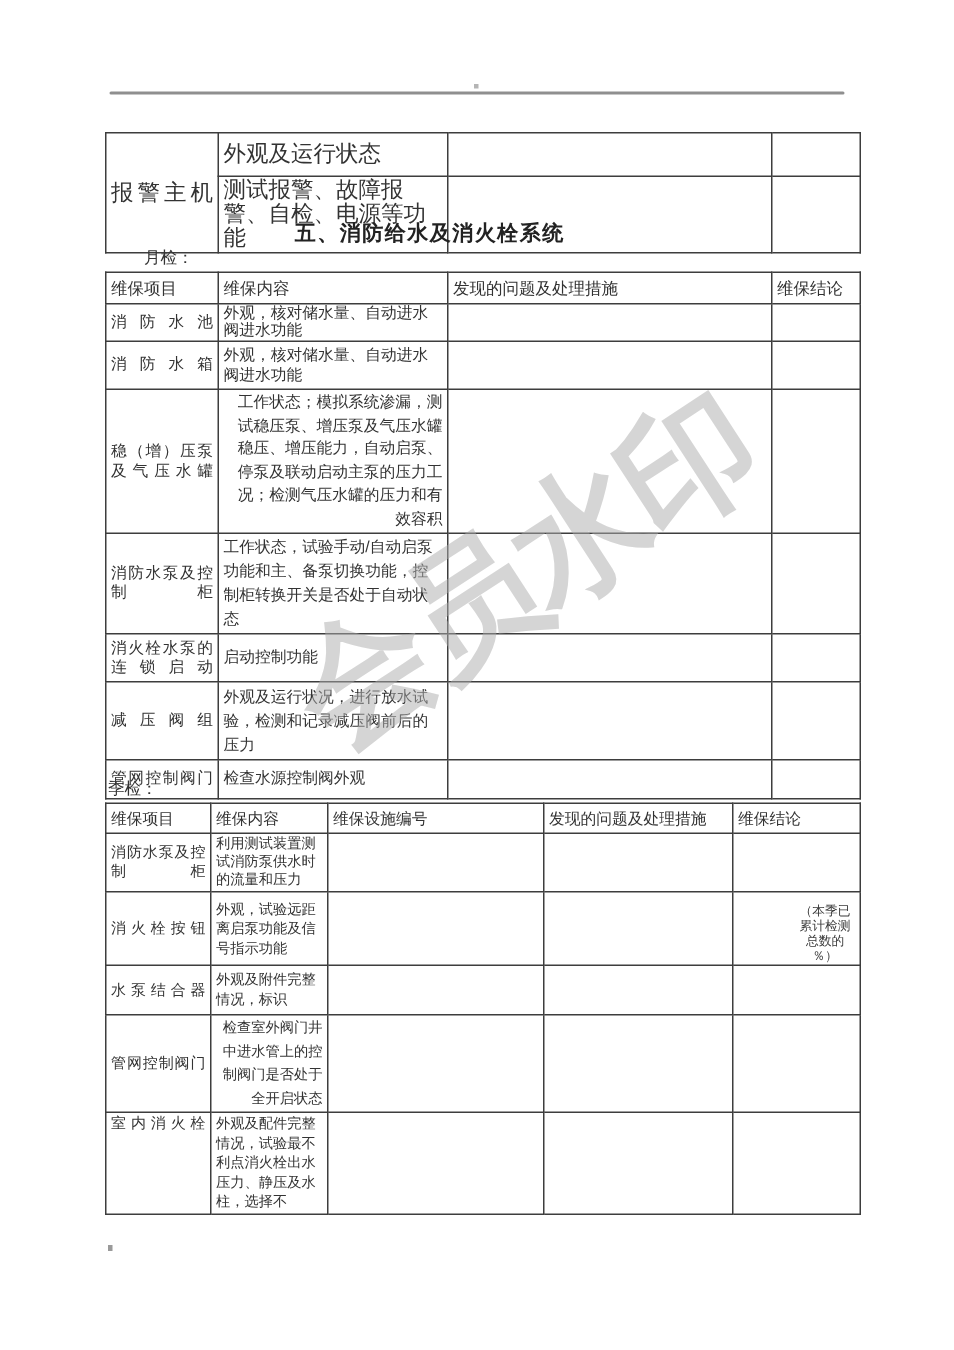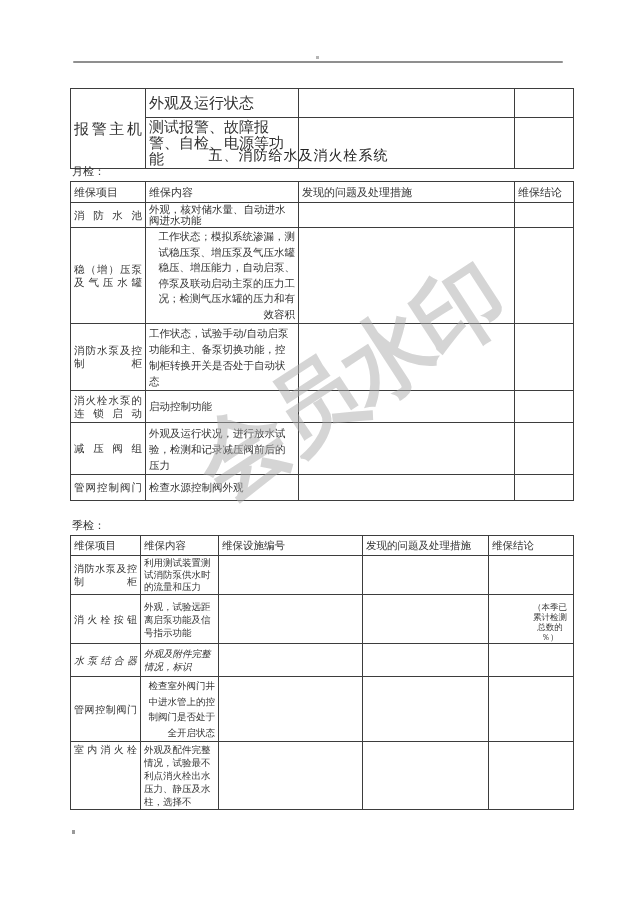--- a/index.html
+++ b/index.html
@@ -44,25 +44,25 @@
   .lh11{line-height:11px;}
   .lh12{line-height:12px;margin-left:16px;}
   .lh13{line-height:13px;}
   .lh15{line-height:15.5px;text-align:right;}
   .lh16{line-height:16px;}
 
   .vbottom{vertical-align:bottom;padding-left:41px;}
   .concl-small{font-size:8.5px;line-height:10px;display:block;text-align:center;color:#3a3a3a;}
 
   .section-title{
-    position:absolute;left:12px;top:147px;width:573px;text-align:center;
-    font-size:14px;font-weight:normal;color:#222;letter-spacing:1px;
+    position:absolute;left:0;top:147px;width:573px;text-align:center;
+    font-size:14px;font-weight:bold;color:#222;letter-spacing:1px;
   }
   .check-label{position:absolute;left:72px;font-size:11px;color:#333;}
-  .label-month{top:164px;}
+  .label-month{top:164px;margin-left:24px;}
   .label-quarter{top:518px;}
 </style>
 </head>
 <body>
 
 <div class="page">
 
   <div class="topline"></div>
   <div class="speck-a"></div>
   <div class="speck-b"></div>
@@ -105,20 +105,26 @@
     <tbody>
         <tr style="height:21px;">
       <th>维保项目</th>
       <th>维保内容</th>
       <th>发现的问题及处理措施</th>
       <th>维保结论</th>
     </tr>
     <tr style="height:16px;">
       <td class="item">消防水池</td>
       <td class="content lh11">外观，核对储水量、自动进水阀进水功能</td>
+      <td></td>
+      <td></td>
+    </tr>
+    <tr style="height:32px;">
+      <td class="item">消防水箱</td>
+      <td class="content lh13">外观，核对储水量、自动进水阀进水功能</td>
       <td></td>
       <td></td>
     </tr>
     <tr style="height:95px;">
       <td class="item">稳（增）压泵及气压水罐</td>
       <td class="content lh15">工作状态；模拟系统渗漏，测试稳压泵、增压泵及气压水罐稳压、增压能力，自动启泵、停泵及联动启动主泵的压力工况；检测气压水罐的压力和有效容积</td>
       <td></td>
       <td></td>
     </tr>
     <tr style="height:53px;">
@@ -175,21 +181,21 @@
     </tr>
     <tr style="height:49px;">
       <td class="item">消火栓按钮</td>
       <td class="content lh13">外观，试验远距离启泵功能及信号指示功能</td>
       <td></td>
       <td></td>
       <td class="vbottom">
         <span class="concl-small">（本季已累计检测总数的　％）</span>
       </td>
     </tr>
-    <tr style="height:33px;font-style:italic;">
+    <tr style="height:33px;">
       <td class="item">水泵结合器</td>
       <td class="content lh13">外观及附件完整情况，标识</td>
       <td></td>
       <td></td>
       <td></td>
     </tr>
     <tr style="height:63px;">
       <td class="item">管网控制阀门</td>
       <td class="content lh15">检查室外阀门井中进水管上的控制阀门是否处于全开启状态</td>
       <td></td>

